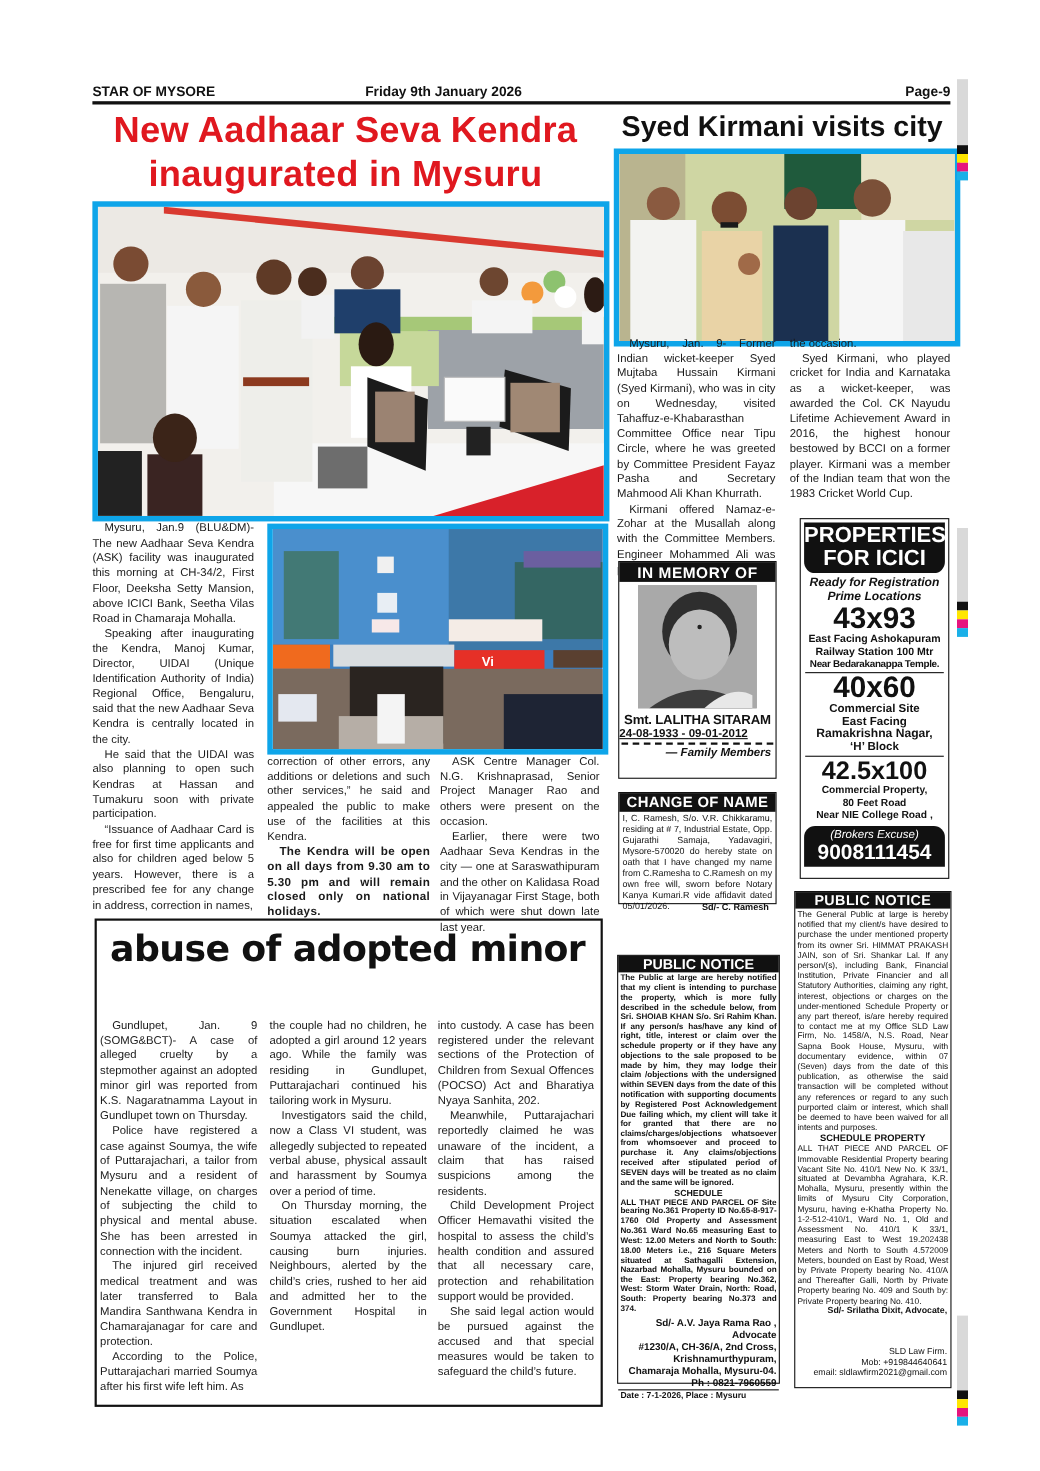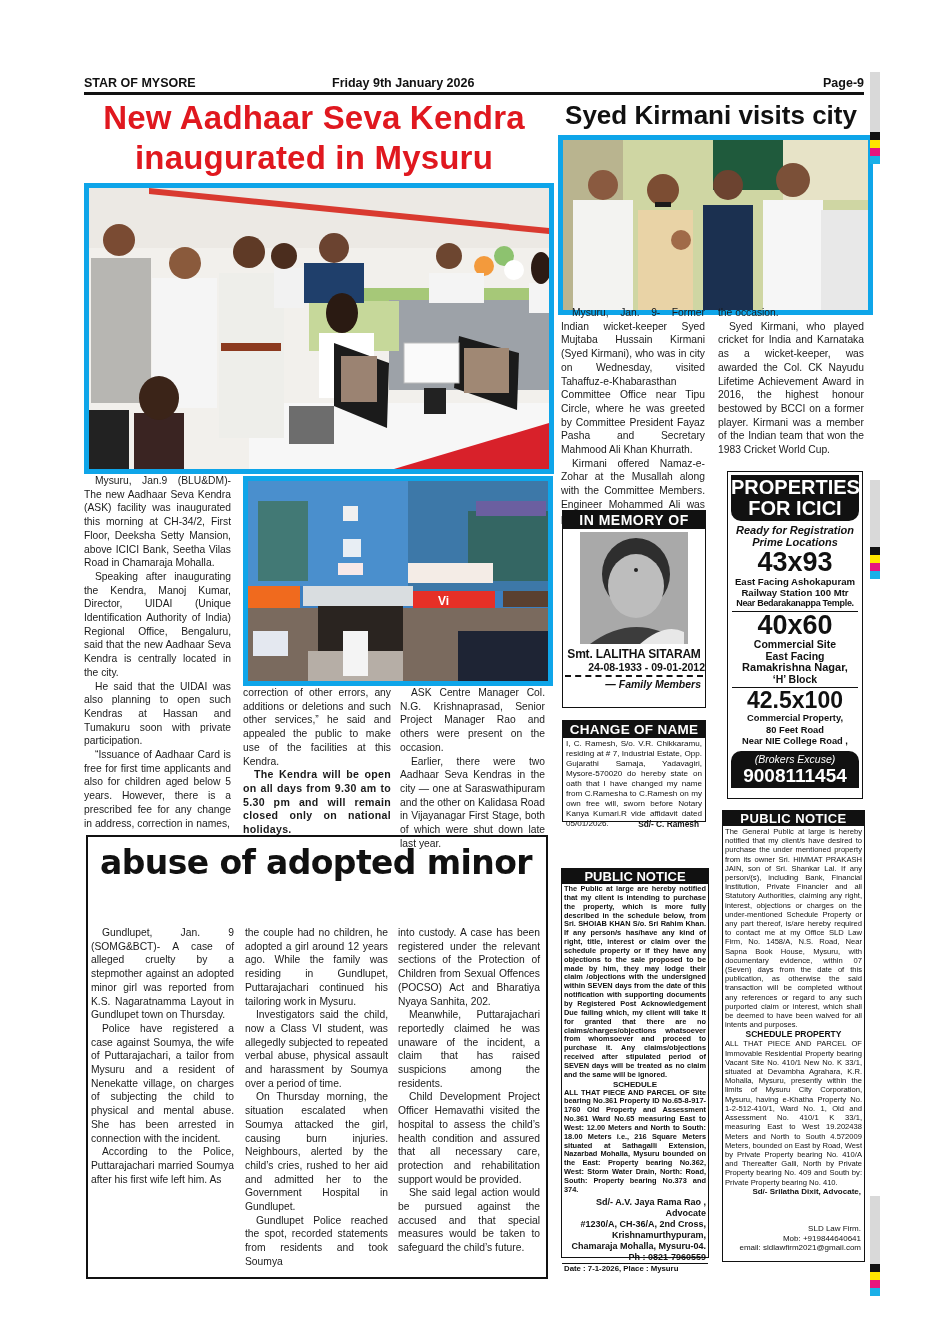--- a/index.html
+++ b/index.html
@@ -163,21 +163,21 @@
     <svg width="108" height="112">
       <rect width="108" height="112" fill="#a9a9a9"></rect>
       <ellipse cx="56" cy="42" rx="34" ry="36" fill="#2e2e2e"></ellipse>
       <ellipse cx="56" cy="54" rx="28" ry="32" fill="#bdbdbd"></ellipse>
       <circle cx="56" cy="38" r="2" fill="#222"></circle>
       <path d="M10 112 Q56 78 104 112 Z" fill="#3c3c3c"></path>
       <path d="M60 112 Q85 90 104 100 L104 112 Z" fill="#e8e8e8"></path>
     </svg>
   </div>
   <div style="text-align:center;font-weight:bold;font-size:12px;margin-top:3px;letter-spacing:-0.2px;">Smt. LALITHA SITARAM</div>
-  <div style="text-align:right;font-weight:bold;font-size:10.5px;">24-08-1933 - 09-01-2012</div>
+  <div style="text-align:left;font-weight:bold;font-size:10.5px;text-decoration:underline;">24-08-1933 - 09-01-2012</div>
   <div class="dash" style="margin:2px 2px 1px;"></div>
   <div style="text-align:right;font-weight:bold;font-style:italic;font-size:10.5px;padding-right:4px;">— Family Members</div>
 </div>
 
 <div class="abs box" style="left:562px;top:720px;width:142px;height:100px;">
   <div class="blk" style="font-size:13.5px;line-height:17px;letter-spacing:0.3px;">CHANGE OF NAME</div>
   <div class="sm" style="padding:1px 3px 0;font-size:8.1px;line-height:10px;">I, C. Ramesh, S/o. V.R. Chikkaramu, residing at # 7, Industrial Estate, Opp. Gujarathi Samaja, Yadavagiri, Mysore-570020 do hereby state on oath that I have changed my name from C.Ramesha to C.Ramesh on my own free will, sworn before Notary Kanya Kumari.R vide affidavit dated 05/01/2026.</div>
   <div style="text-align:right;font-weight:bold;font-size:8.3px;padding-right:6px;margin-top:-10px;">Sd/- C. Ramesh</div>
 </div>
 
@@ -215,27 +215,27 @@
   </div>
 </div>
 
 <div class="abs" style="left:86px;top:835px;width:458px;height:440px;border:2.5px solid #111;"></div>
 <div class="abs" style="left:90px;top:842px;width:452px;text-align:center;font-weight:bold;font-size:33px;line-height:42px;font-family:'DejaVu Sans',sans-serif;letter-spacing:-0.6px;">
   <div>abuse of adopted minor</div>
 </div>
 <div class="abs body" style="left:91px;top:926px;width:143px;">
   <p>Gundlupet, Jan. 9 (SOMG&amp;BCT)- A case of alleged cruelty by a stepmother against an adopted minor girl was reported from K.S. Nagaratnamma Layout in Gundlupet town on Thursday.</p>
   <p>Police have registered a case against Soumya, the wife of Puttarajachari, a tailor from Mysuru and a resident of Nenekatte village, on charges of subjecting the child to physical and mental abuse. She has been arrested in connection with the incident.</p>
+  <p>The injured girl received medical treatment and was later transferred to Bala Mandira Santhwana Kendra in Chamarajanagar for care and protection.</p>
   <p>According to the Police, Puttarajachari married Soumya after his first wife left him. As</p>
 </div>
 <div class="abs body" style="left:245px;top:926px;width:143px;">
   <p style="text-indent:0">the couple had no children, he adopted a girl around 12 years ago. While the family was residing in Gundlupet, Puttarajachari continued his tailoring work in Mysuru.</p>
   <p>Investigators said the child, now a Class VI student, was allegedly subjected to repeated verbal abuse, physical assault and harassment by Soumya over a period of time.</p>
   <p>On Thursday morning, the situation escalated when Soumya attacked the girl, causing burn injuries. Neighbours, alerted by the child’s cries, rushed to her aid and admitted her to the Government Hospital in Gundlupet.</p>
-  <p>Gundlupet Police reached the spot, recorded statements from residents and took Soumya</p>
 </div>
 <div class="abs body" style="left:398px;top:926px;width:142px;">
   <p style="text-indent:0">into custody. A case has been registered under the relevant sections of the Protection of Children from Sexual Offences (POCSO) Act and Bharatiya Nyaya Sanhita, 202.</p>
   <p>Meanwhile, Puttarajachari reportedly claimed he was unaware of the incident, a claim that has raised suspicions among the residents.</p>
   <p>Child Development Project Officer Hemavathi visited the hospital to assess the child’s health condition and assured that all necessary care, protection and rehabilitation support would be provided.</p>
   <p>She said legal action would be pursued against the accused and that special measures would be taken to safeguard the child’s future.</p>
 </div>
 
 <div class="abs box" style="left:561px;top:868px;width:146px;height:388px;">
   <div class="blk" style="font-size:13px;line-height:15px;">PUBLIC NOTICE</div>

